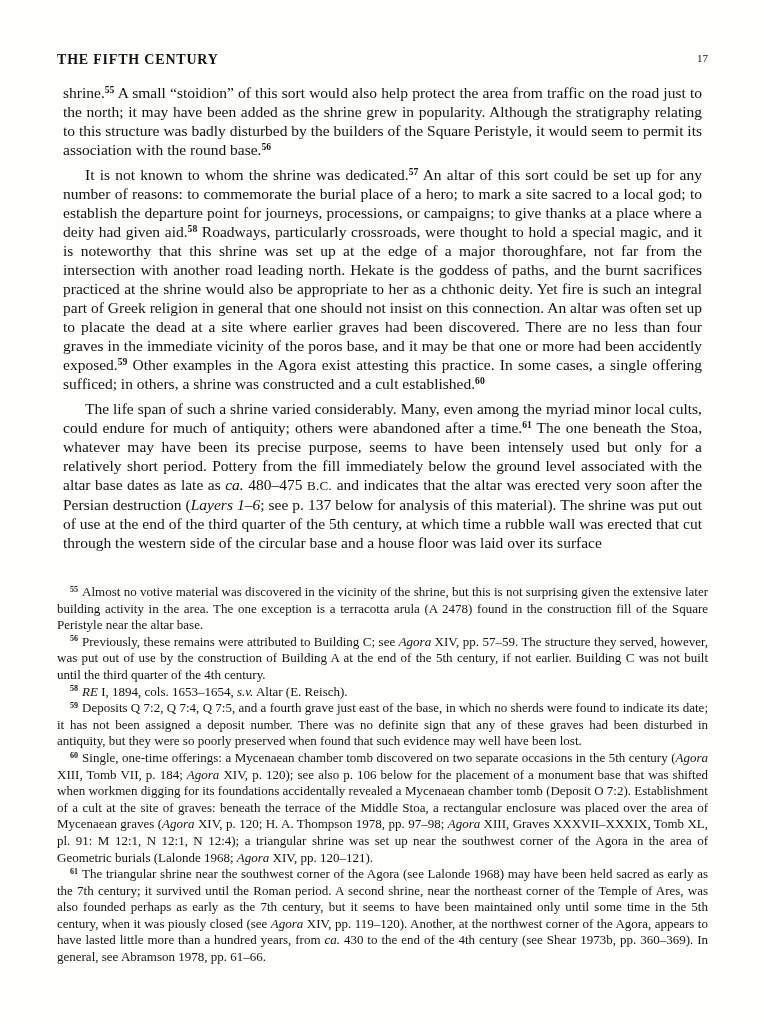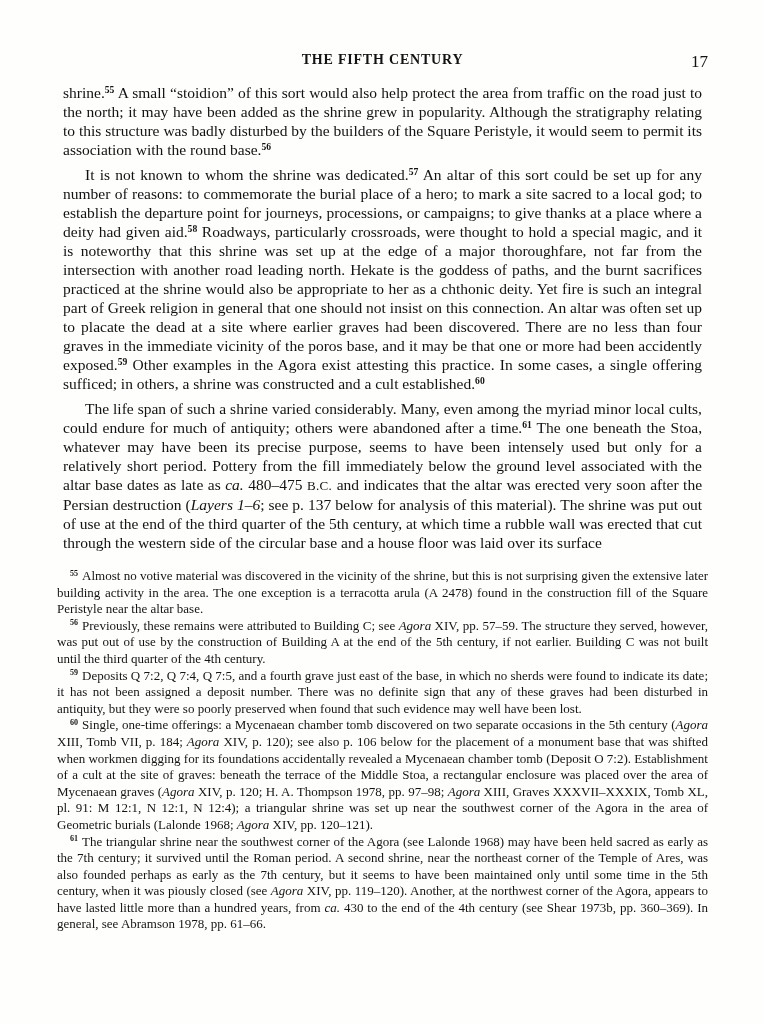--- a/index.html
+++ b/index.html
@@ -18,45 +18,45 @@
     font-family: "Liberation Serif", "DejaVu Serif", serif;
     overflow: hidden;
   }
   .header {
     position: relative;
     height: 18px;
     margin-bottom: 13px;
   }
   .running-title {
     display: block;
-    text-align: center;
+    text-align: left;
     font-size: 14px;
     font-weight: 700;
     letter-spacing: 0.8px;
     color: #121212;
   }
   .page-number {
     position: absolute;
     right: 0;
     top: 0;
-    font-size: 17px;
+    font-size: 11px;
     color: #121212;
   }
   .body-text p {
     margin: 6px;
     font-size: 15.5px;
     line-height: 19px;
     text-align: justify;
     color: #121212;
   }
   .body-text p.indent {
     text-indent: 22px;
   }
   .footnotes {
-    margin-top: 16px;
+    margin-top: 32px;
   }
   .footnote {
     margin: 0;
     font-size: 13px;
     line-height: 16.6px;
     text-align: justify;
     text-indent: 13px;
     color: #141414;
   }
   sup {
@@ -88,17 +88,18 @@
     <span class="page-number">17</span>
   </div>
   <div class="body-text" id="paragraphs">
       <p class="">shrine.<sup class="sup">55</sup>  A small “stoidion” of this sort would also help protect the area from traffic on the road just to the north; it may have been added as the shrine grew in popularity.  Although the stratigraphy relating to this structure was badly disturbed by the builders of the Square Peristyle, it would seem to permit its association with the round base.<sup class="sup">56</sup></p>
       <p class="indent">It is not known to whom the shrine was dedicated.<sup class="sup">57</sup>  An altar of this sort could be set up for any number of reasons:  to commemorate the burial place of a hero; to mark a site sacred to a local god; to establish the departure point for journeys, processions, or campaigns; to give thanks at a place where a deity had given aid.<sup class="sup">58</sup>  Roadways, particularly crossroads, were thought to hold a special magic, and it is noteworthy that this shrine was set up at the edge of a major thoroughfare, not far from the intersection with another road leading north.  Hekate is the goddess of paths, and the burnt sacrifices practiced at the shrine would also be appropriate to her as a chthonic deity.  Yet fire is such an integral part of Greek religion in general that one should not insist on this connection.  An altar was often set up to placate the dead at a site where earlier graves had been discovered.  There are no less than four graves in the immediate vicinity of the poros base, and it may be that one or more had been accidently exposed.<sup class="sup">59</sup>  Other examples in the Agora exist attesting this practice.  In some cases, a single offering sufficed; in others, a shrine was constructed and a cult established.<sup class="sup">60</sup></p>
       <p class="indent">The life span of such a shrine varied considerably.  Many, even among the myriad minor local cults, could endure for much of antiquity; others were abandoned after a time.<sup class="sup">61</sup>  The one beneath the Stoa, whatever may have been its precise purpose, seems to have been intensely used but only for a relatively short period.  Pottery from the fill immediately below the ground level associated with the altar base dates as late as <span class="i">ca.</span> 480–475 <span class="sc">B.C.</span> and indicates that the altar was erected very soon after the Persian destruction (<span class="i">Layers 1–6</span>; see p. 137 below for analysis of this material).  The shrine was put out of use at the end of the third quarter of the 5th century, at which time a rubble wall was erected that cut through the western side of the circular base and a house floor was laid over its surface</p>
     </div>
   <div class="footnotes" id="footnotes">
       <p class="footnote"><sup class="fn-num">55</sup>Almost no votive material was discovered in the vicinity of the shrine, but this is not surprising given the extensive later building activity in the area.  The one exception is a terracotta arula (A 2478) found in the construction fill of the Square Peristyle near the altar base.</p>
       <p class="footnote"><sup class="fn-num">56</sup>Previously, these remains were attributed to Building C; see <span class="i">Agora</span> XIV, pp. 57–59.  The structure they served, however, was put out of use by the construction of Building A at the end of the 5th century, if not earlier.  Building C was not built until the third quarter of the 4th century.</p>
+      <p class="footnote"><sup class="fn-num">58</sup><span class="i">RE</span> I, 1894, cols. 1653–1654, <span class="i">s.v.</span> Altar (E. Reisch).</p>
       <p class="footnote"><sup class="fn-num">59</sup>Deposits Q 7:2, Q 7:4, Q 7:5, and a fourth grave just east of the base, in which no sherds were found to indicate its date; it has not been assigned a deposit number.  There was no definite sign that any of these graves had been disturbed in antiquity, but they were so poorly preserved when found that such evidence may well have been lost.</p>
       <p class="footnote"><sup class="fn-num">60</sup>Single, one-time offerings:  a Mycenaean chamber tomb discovered on two separate occasions in the 5th century (<span class="i">Agora</span> XIII, Tomb VII, p. 184; <span class="i">Agora</span> XIV, p. 120); see also p. 106 below for the placement of a monument base that was shifted when workmen digging for its foundations accidentally revealed a Mycenaean chamber tomb (Deposit O 7:2).  Establishment of a cult at the site of graves:  beneath the terrace of the Middle Stoa, a rectangular enclosure was placed over the area of Mycenaean graves (<span class="i">Agora</span> XIV, p. 120; H. A. Thompson 1978, pp. 97–98; <span class="i">Agora</span> XIII, Graves XXXVII–XXXIX, Tomb XL, pl. 91:  M 12:1, N 12:1, N 12:4); a triangular shrine was set up near the southwest corner of the Agora in the area of Geometric burials (Lalonde 1968; <span class="i">Agora</span> XIV, pp. 120–121).</p>
       <p class="footnote"><sup class="fn-num">61</sup>The triangular shrine near the southwest corner of the Agora (see Lalonde 1968) may have been held sacred as early as the 7th century; it survived until the Roman period.  A second shrine, near the northeast corner of the Temple of Ares, was also founded perhaps as early as the 7th century, but it seems to have been maintained only until some time in the 5th century, when it was piously closed (see <span class="i">Agora</span> XIV, pp. 119–120).  Another, at the northwest corner of the Agora, appears to have lasted little more than a hundred years, from <span class="i">ca.</span> 430 to the end of the 4th century (see Shear 1973b, pp. 360–369).  In general, see Abramson 1978, pp. 61–66.</p>
     </div>
 </div>
 
 </body></html>

